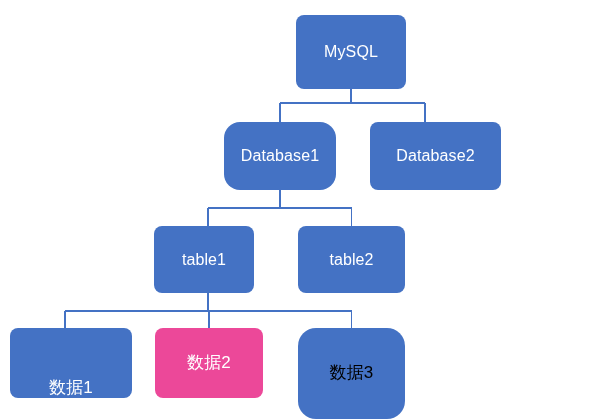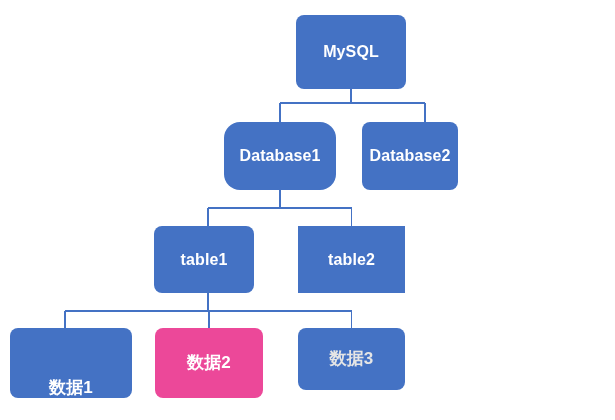--- a/index.html
+++ b/index.html
@@ -30,21 +30,21 @@
     box-sizing: border-box;
     background: #4472c4;
     border-radius: 8px;
     color: #ffffff;
     display: flex;
     align-items: center;
     justify-content: center;
     text-align: center;
     font-size: 16px;
     line-height: 1.2;
-    font-weight: bold;
+    font-weight: normal;
     letter-spacing: 0.1px;
     -webkit-font-smoothing: antialiased;
   }
   .node.cjk {
     font-size: 17px;
   }
   .node-label {
     display: block;
     pointer-events: none;
   }
@@ -70,33 +70,33 @@
       <line x1="351.5" y1="311" x2="351.5" y2="328" stroke="#4472c4" stroke-width="1.3" shape-rendering="crispEdges"></line>
     </svg>
 
   <div id="nodes">
       <div class="node" style="left: 296px; top: 15px; width: 110px; height: 74px; background: rgb(68, 114, 196); color: rgb(255, 255, 255); border-radius: 8px;">
         <span class="node-label">MySQL</span>
       </div>
       <div class="node" style="left: 224px; top: 122px; width: 112px; height: 68px; background: rgb(68, 114, 196); color: rgb(255, 255, 255); border-radius: 16px;">
         <span class="node-label">Database1</span>
       </div>
-      <div class="node" style="left: 362px; top: 122px; width: 96px; height: 68px; background: rgb(68, 114, 196); color: rgb(255, 255, 255); border-radius: 8px;">
+      <div class="node" style="left: 370px; top: 122px; width: 131px; height: 68px; background: rgb(68, 114, 196); color: rgb(255, 255, 255); border-radius: 8px;">
         <span class="node-label">Database2</span>
       </div>
       <div class="node" style="left: 154px; top: 226px; width: 100px; height: 67px; background: rgb(68, 114, 196); color: rgb(255, 255, 255); border-radius: 8px;">
         <span class="node-label">table1</span>
       </div>
-      <div class="node" style="left: 298px; top: 226px; width: 107px; height: 67px; background: rgb(68, 114, 196); color: rgb(255, 255, 255); border-radius: 0;">
+      <div class="node" style="left: 298px; top: 226px; width: 107px; height: 67px; background: rgb(68, 114, 196); color: rgb(255, 255, 255); border-radius: 8px;">
         <span class="node-label">table2</span>
       </div>
       <div class="node cjk" style="left: 10px; top: 328px; width: 122px; height: 70px; background: rgb(68, 114, 196); color: rgb(255, 255, 255); border-radius: 8px; align-items: flex-end;">
         <span class="node-label">数据1</span>
       </div>
       <div class="node cjk" style="left: 155px; top: 328px; width: 108px; height: 70px; background: #ec4899; color: rgb(255, 255, 255); border-radius: 8px;">
         <span class="node-label">数据2</span>
       </div>
-      <div class="node cjk" style="left: 298px; top: 328px; width: 107px; height: 62px; background: rgb(68, 114, 196); color: #e5e5e5; border-radius: 8px;">
+      <div class="node cjk" style="left: 298px; top: 328px; width: 107px; height: 91px; background: rgb(68, 114, 196); color: #000000; border-radius: 18px;">
         <span class="node-label">数据3</span>
       </div>
     </div>
 
 </div>
 
 </body></html>

